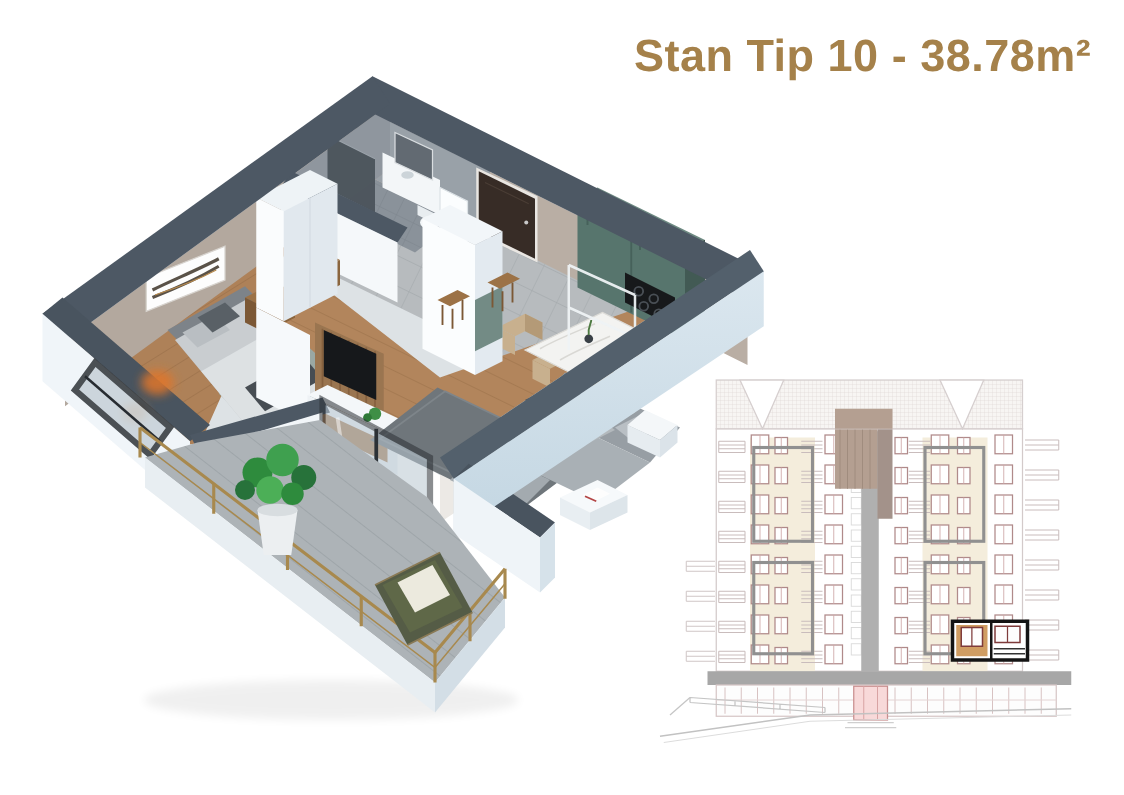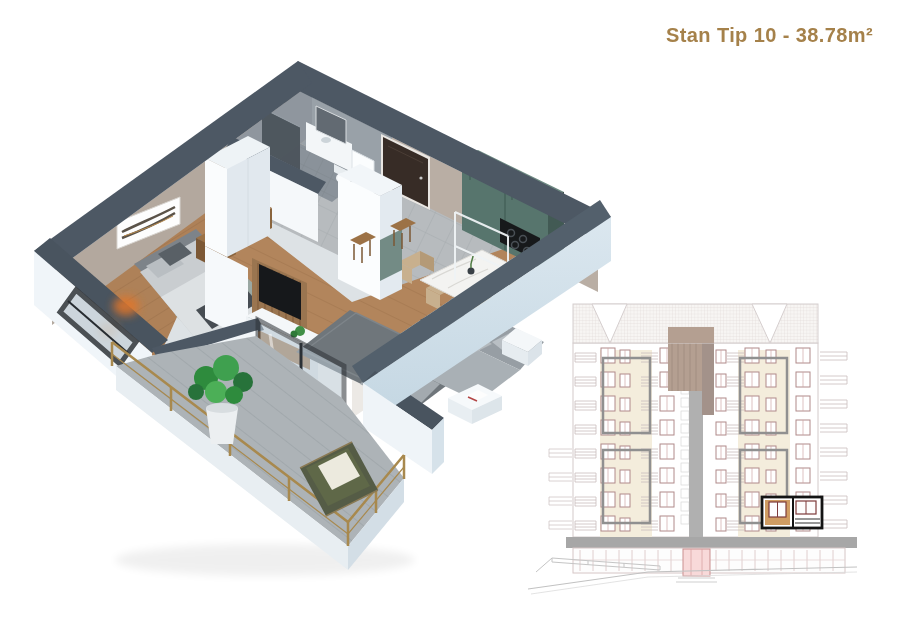--- a/index.html
+++ b/index.html
@@ -1,21 +1,21 @@
 <!DOCTYPE html>
 <html><head>
 <meta charset="utf-8">
 <style>
   html,body{margin:0;padding:0;background:#ffffff;}
   body{width:899px;height:636px;position:relative;overflow:hidden;
        font-family:"Liberation Sans", sans-serif;}
   .stage{position:absolute;inset:0;}
   .title{
     position:absolute;top:24px;right:26px;
-    font-size:20px;font-weight:800;letter-spacing:.4px;
+    font-size:36px;font-weight:800;letter-spacing:.4px;
     color:#a5814a;white-space:nowrap;
   }
   svg{display:block}
 </style>
 </head>
 <body>
 
 <div class="stage">
 
   <div class="title">Stan Tip 10 - 38.78m²</div>

